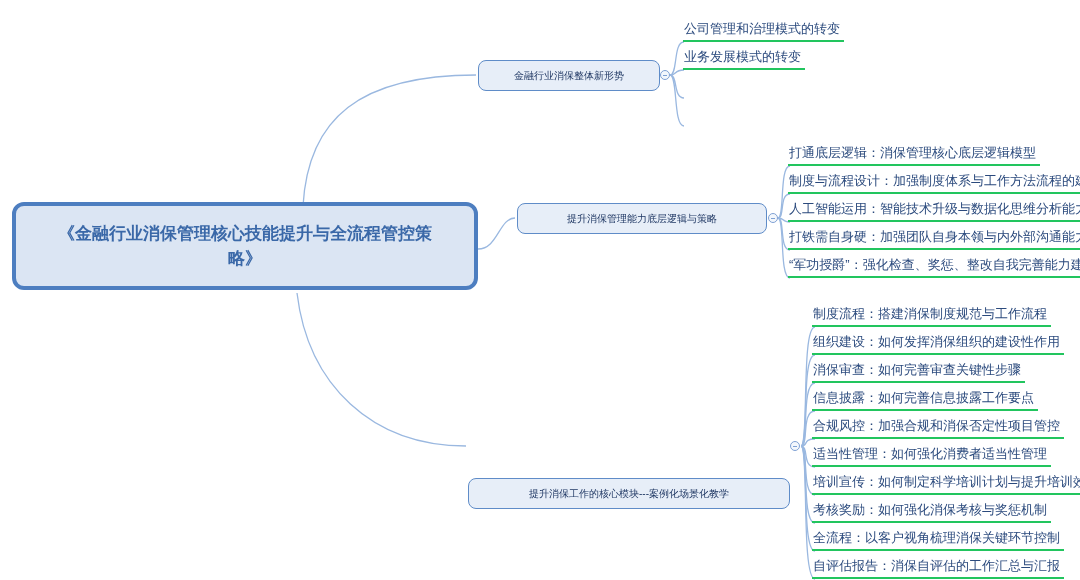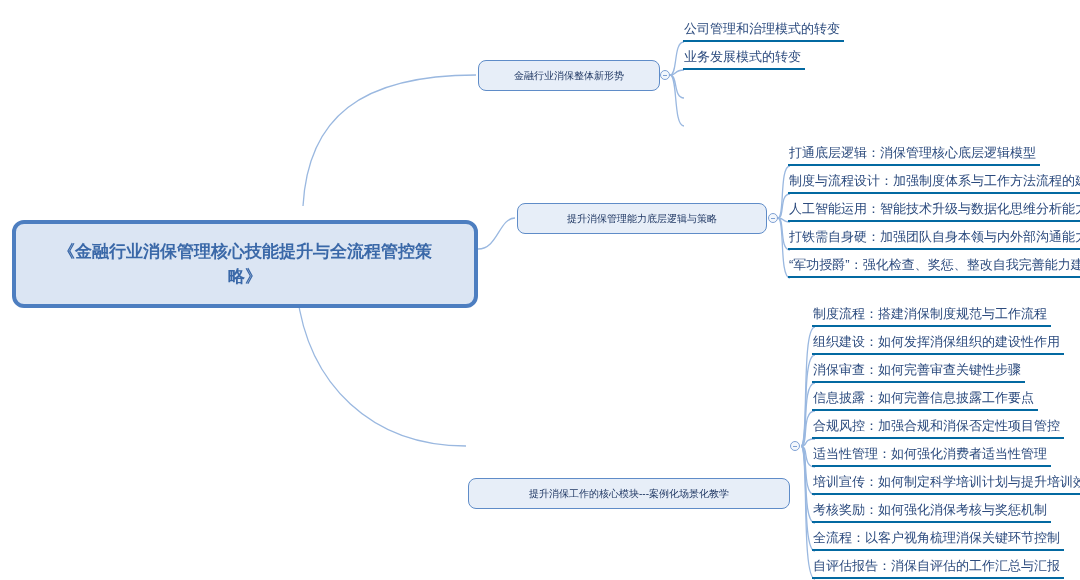--- a/index.html
+++ b/index.html
@@ -10,21 +10,21 @@
   #canvas{
     position:relative;
     width:1080px;height:580px;
     background:#ffffff;
     overflow:hidden;
   }
   #wires{position:absolute;left:0;top:0;z-index:0;}
   #wires path{fill:none;stroke:#9ab8e0;stroke-width:1.3;}
 
   .central{
-    position:absolute;left:12px;top:220px;
+    position:absolute;left:12px;top:202px;
     width:466px;height:88px;
     box-sizing:border-box;
     background:#dbe5f3;
     border:4px solid #4d7ec0;
     border-radius:12px;
     display:flex;align-items:center;justify-content:center;
     text-align:center;
     padding:6px 26px;
     z-index:2;
   }
@@ -71,21 +71,21 @@
   .g-mid{left:788px;top:138px;}
   .g-bot{left:812px;top:299px;}
   .row{
     height:28px;
     display:flex;align-items:flex-end;
     white-space:nowrap;
   }
   .row span{
     font-size:13px;color:#2b4a7d;line-height:1;
     padding:0 4px 5px 1px;
-    border-bottom:2px solid #0369a1;
+    border-bottom:2px solid #22c55e;
   }
 </style>
 </head>
 <body>
 
 <div id="canvas">
 
   <svg id="wires" width="1080" height="580">
 
     <path d="M303,206 C308,118 360,75 476,75"></path>

